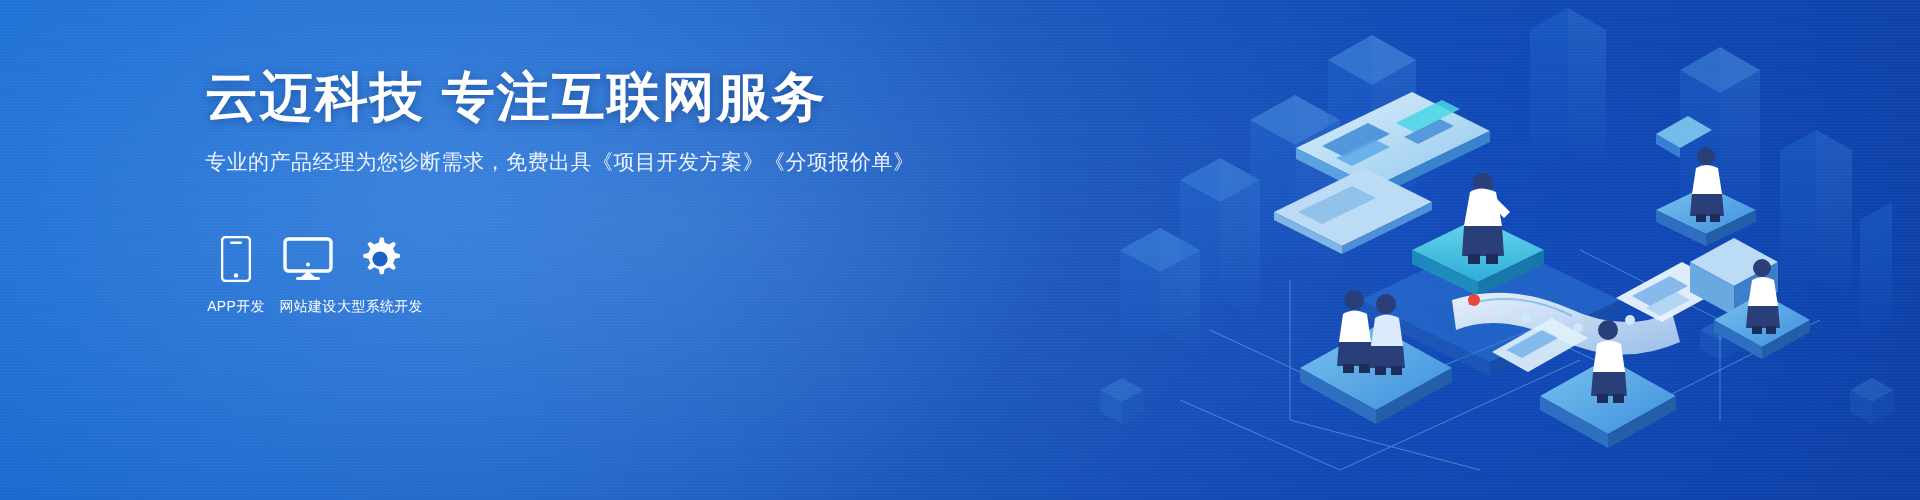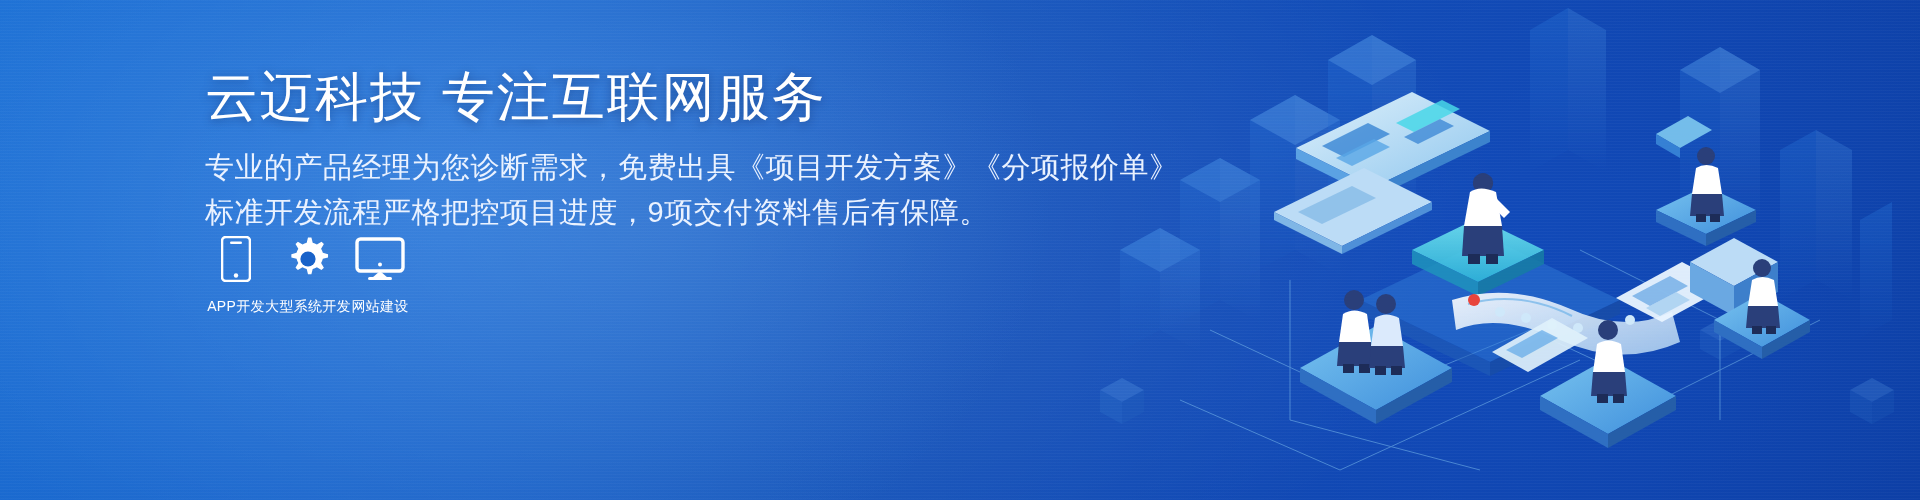--- a/index.html
+++ b/index.html
@@ -40,30 +40,30 @@
   
   .content {
     position: absolute;
     left: 205px;
     top: 66px;
     width: 900px;
     z-index: 20;
   }
   .headline {
     font-size: 53px;
-    font-weight: normal;
+    font-weight: bold;
     color: #ffffff;
     letter-spacing: 2px;
     line-height: 1.18;
     margin: 0 0 18px 0;
     text-shadow: 0 2px 10px rgba(0,20,70,0.35);
     white-space: nowrap;
   }
   .subline {
-    font-size: 29px;
+    font-size: 21px;
     color: #eaf2ff;
     line-height: 1.42;
     letter-spacing: 0.5px;
     white-space: nowrap;
     margin: 0;
   }
   .subline + .subline { margin-top: 4px; }
 
   
   .services {
@@ -327,60 +327,59 @@
       </g>
     </svg>
   </div>
 
   <div class="scanlines"></div>
   <div class="vignette"></div>
 
   <div class="content">
     <h1 class="headline">云迈科技 专注互联网服务</h1>
     <p class="subline">专业的产品经理为您诊断需求，免费出具《项目开发方案》《分项报价单》</p>
-    <p class="subline">标准开发流程严格把控项目进度，9项交付资料售后有保障。</p>
   </div>
 
   <div class="services">
 
     <div class="service">
       <span class="glyph">
         <svg width="30" height="46" viewBox="0 0 30 46" xmlns="http://www.w3.org/2000/svg">
           <rect x="1" y="1" width="28" height="44" rx="4" ry="4" fill="none" stroke="#ffffff" stroke-width="2.6"></rect>
           <rect x="9" y="5.5" width="12" height="2.6" rx="1.3" fill="#ffffff"></rect>
           <circle cx="15" cy="39.5" r="2.2" fill="#ffffff"></circle>
         </svg>
       </span>
       <span class="caption">APP开发</span>
     </div>
 
 
+
+    <div class="service">
+      <span class="glyph">
+        <svg width="50" height="44" viewBox="0 0 50 44" xmlns="http://www.w3.org/2000/svg">
+          <rect x="2" y="2" width="46" height="32" rx="3.5" ry="3.5" fill="none" stroke="#ffffff" stroke-width="3.4"></rect>
+          <circle cx="25" cy="27.5" r="2" fill="#ffffff"></circle>
+          <path d="M25 34 L17 41 L33 41 Z" fill="#ffffff"></path>
+          <rect x="13" y="40" width="24" height="3" rx="1.5" fill="#ffffff"></rect>
+        </svg>
+      </span>
+      <span class="caption">网站建设</span>
+    </div>
 
     <div class="service">
       <span class="glyph">
         <svg width="46" height="46" viewBox="0 0 46 46" xmlns="http://www.w3.org/2000/svg">
           <path d="M23 1.5 l3.4 0 l1.3 5.2 a16.5 16.5 0 0 1 4.2 1.75 l4.6 -2.8 l2.4 2.4 l-2.8 4.6
                    a16.5 16.5 0 0 1 1.75 4.2 l5.2 1.3 l0 3.4 l-5.2 1.3 a16.5 16.5 0 0 1 -1.75 4.2
                    l2.8 4.6 l-2.4 2.4 l-4.6 -2.8 a16.5 16.5 0 0 1 -4.2 1.75 l-1.3 5.2 l-3.4 0
                    l-1.3 -5.2 a16.5 16.5 0 0 1 -4.2 -1.75 l-4.6 2.8 l-2.4 -2.4 l2.8 -4.6
                    a16.5 16.5 0 0 1 -1.75 -4.2 l-5.2 -1.3 l0 -3.4 l5.2 -1.3 a16.5 16.5 0 0 1 1.75 -4.2
                    l-2.8 -4.6 l2.4 -2.4 l4.6 2.8 a16.5 16.5 0 0 1 4.2 -1.75 z" fill="#ffffff"></path>
           <circle cx="23" cy="23" r="7.6" fill="#1862c9"></circle>
         </svg>
       </span>
       <span class="caption">大型系统开发</span>
     </div>
 
-    <div class="service">
-      <span class="glyph">
-        <svg width="50" height="44" viewBox="0 0 50 44" xmlns="http://www.w3.org/2000/svg">
-          <rect x="2" y="2" width="46" height="32" rx="3.5" ry="3.5" fill="none" stroke="#ffffff" stroke-width="3.4"></rect>
-          <circle cx="25" cy="27.5" r="2" fill="#ffffff"></circle>
-          <path d="M25 34 L17 41 L33 41 Z" fill="#ffffff"></path>
-          <rect x="13" y="40" width="24" height="3" rx="1.5" fill="#ffffff"></rect>
-        </svg>
-      </span>
-      <span class="caption">网站建设</span>
-    </div>
-
   </div>
 
 </div>
 
 </body></html>

